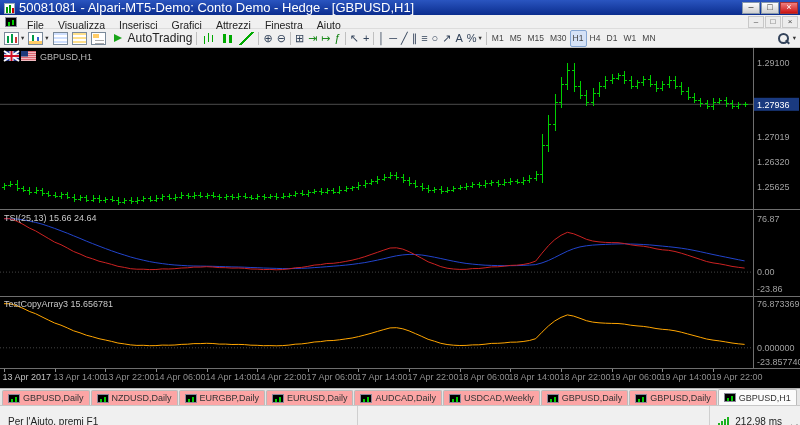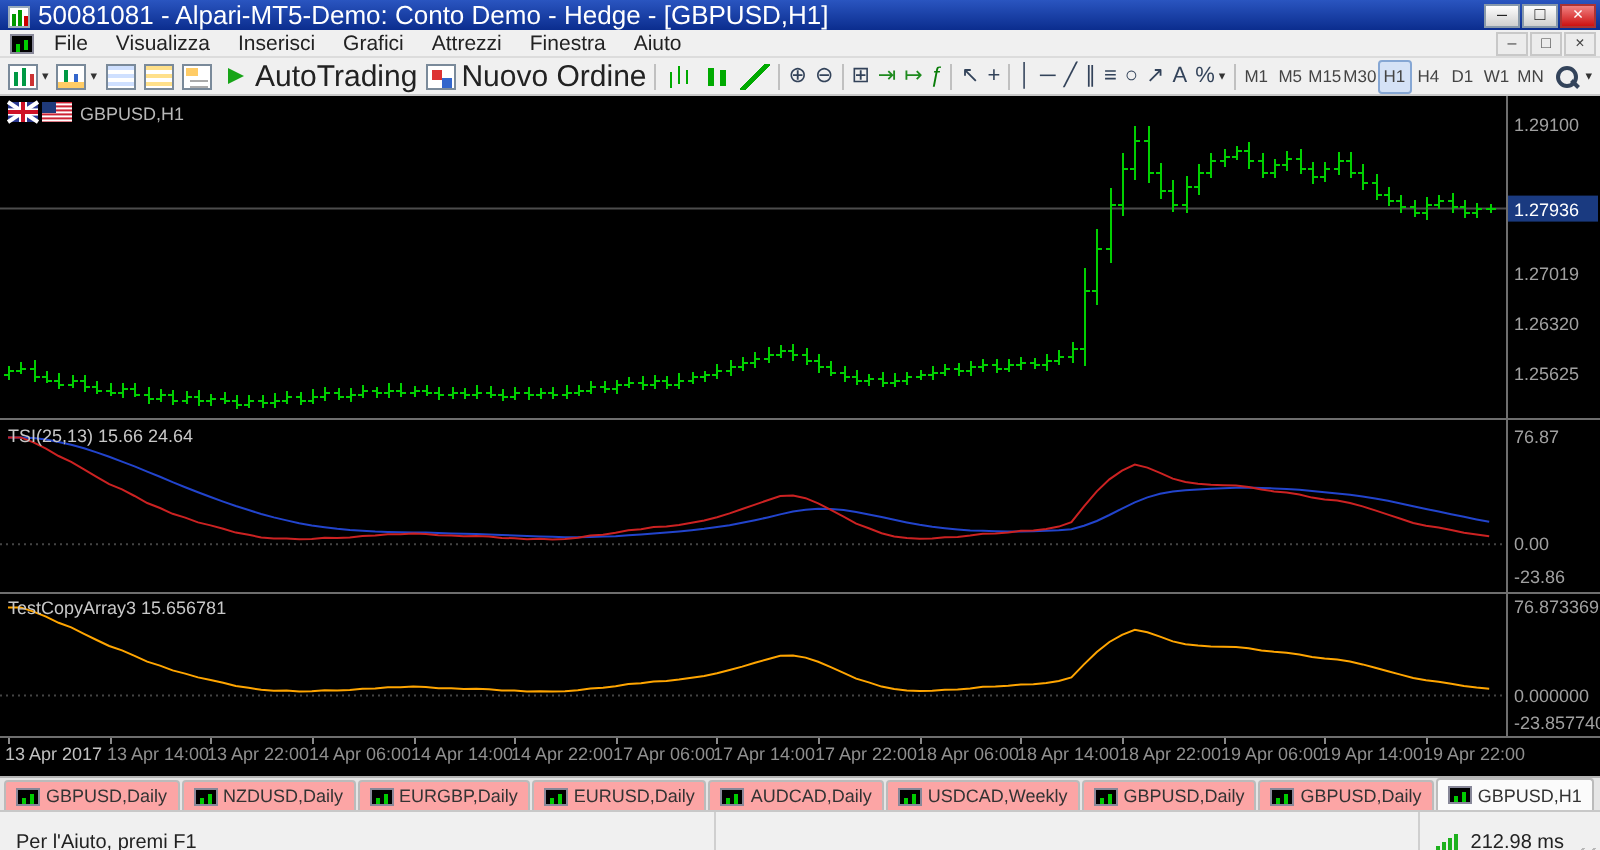--- a/index.html
+++ b/index.html
@@ -16,35 +16,35 @@
   .win-controls{display:flex}
   .wbtn{display:inline-flex;align-items:center;justify-content:center;width:18px;height:12px;font-size:9px;line-height:1;
     background:linear-gradient(#fdfdfd,#cfcfcf);border:1px solid #8899aa;color:#222;margin-left:1px;cursor:default}
   .wbtn.close{background:linear-gradient(#f08080,#cc1111);color:#fff;border-color:#a33}
 
   
   .menubar{height:14px;background:#f0f0f0;border-bottom:1px solid #dcdcdc;display:flex;align-items:center;font-size:10.5px;color:#222;padding:0 2px}
   .child-icon{width:12px;height:10px;margin:0 3px;border:1px solid #889;background-color:#000;
     background-image:linear-gradient(#0c0,#0c0),linear-gradient(#0c0,#0c0);background-position:2px 4px,6px 2px;background-size:2px 4px,2px 5px;background-repeat:no-repeat}
   .menu-items{display:flex;height:100%}
-  .menu-item{padding:3px 7px;display:inline-flex;align-items:center;cursor:default}
+  .menu-item{padding:10px 7px;display:inline-flex;align-items:center;cursor:default}
   .child-controls{margin-left:auto;display:flex}
   .cbtn{width:16px;height:12px;font-size:8px;display:inline-flex;align-items:center;justify-content:center;color:#444;
     border:1px solid #c8c8c8;background:#ececec;margin-left:1px}
 
   
   .toolbar{height:19px;background:#f0f0f0;border-bottom:1px solid #c8c8c8;display:flex;align-items:center;padding:0 2px;white-space:nowrap}
   .tbtn{height:17px;display:inline-flex;align-items:center;justify-content:center;padding:0 1px;border:1px solid transparent;
     border-radius:2px;color:#333;background:transparent;font-family:inherit;font-size:10px;cursor:default}
   .tbtn.tf{font-size:8.5px;font-weight:normal;color:#444;min-width:17px;padding:0 2px}
   .tbtn.tf.active{background:#d5e2f6;border-color:#86a7d4}
   .tsep{width:1px;height:13px;background:#c0c0c0;margin:0 2px;flex:none}
   .tspacer{flex:1}
   .tglyph{font-size:11px;line-height:1;color:#33435a}
-  .tlabel{margin-left:3px;font-size:15px;color:#222}
+  .tlabel{margin-left:3px;font-size:12px;color:#222}
   .caret{font-size:6.5px;margin-left:2px;color:#333}
   .ti{width:15px;height:13px;display:inline-block;position:relative;flex:none}
   .candles-icon{border:1px solid #7a8a9a;background-color:#fff;
     background-image:linear-gradient(#094,#094),linear-gradient(#094,#094),linear-gradient(#c33,#c33);
     background-position:2px 3px,6px 1px,10px 4px;background-size:2px 7px,2px 9px,2px 6px;background-repeat:no-repeat}
   .profiles-icon{border:1px solid #7a8a9a;background-color:#fff;
     background-image:linear-gradient(#fc6,#fc6),linear-gradient(#094,#094),linear-gradient(#36c,#36c);
     background-position:0 8px,3px 2px,8px 4px;background-size:13px 4px,2px 6px,2px 4px;background-repeat:no-repeat}
   .market-watch-icon{border:1px solid #7a8a9a;background:repeating-linear-gradient(180deg,#cfe0ff 0 2px,#fff 2px 4px)}
   .data-window-icon{border:1px solid #7a8a9a;background:repeating-linear-gradient(180deg,#ffe08a 0 2px,#fff 2px 4px)}
@@ -139,24 +139,20 @@
       </button>
       <button class="tbtn">
         <span class="ti data-window-icon"></span>
       </button>
       <button class="tbtn">
         <span class="ti navigator-icon"></span>
       </button>
       <button class="tbtn">
         <span class="ti play-icon"></span>
         <span class="tlabel">AutoTrading</span>
-      </button>
-      <button class="tbtn">
-        <span class="ti new-order-icon"></span>
-        <span class="tlabel">Nuovo Ordine</span>
       </button>
       <span class="tsep"></span>
       <button class="tbtn">
         <span class="ti bar-chart-icon"></span>
       </button>
       <button class="tbtn">
         <span class="ti candle-chart-icon"></span>
       </button>
       <button class="tbtn">
         <span class="ti line-chart-icon"></span>

